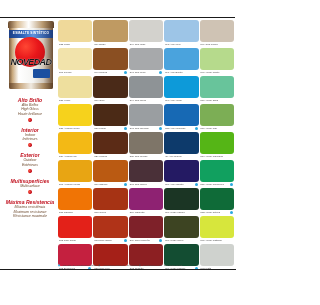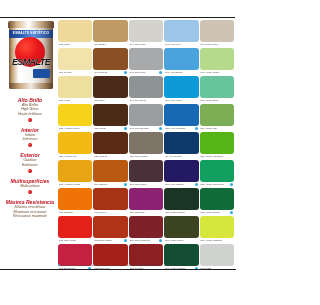--- a/index.html
+++ b/index.html
@@ -69,21 +69,21 @@
   <div class="edge"></div>
 
   <div class="left">
 
     <div class="can-wrap">
       <div class="can"></div>
       <div class="can-lid"></div>
       <div class="can-band-top"></div>
       <div class="esmalte">ESMALTE SINTÉTICO</div>
       <div class="red-dot"></div>
-      <div class="brand">ESMALTE</div>
+      <div class="brand">NOVEDAD</div>
       <div class="can-blue"></div>
       <div class="can-base"></div>
     </div>
 
     <div class="claims" id="claims">
         <div class="claim">
           <div class="c-es">Alto Brillo</div>
           <div class="c-sub">Alto Brilho</div>
           <div class="c-sub">High Gloss</div>
           <div class="c-sub">Haute brillance</div>

